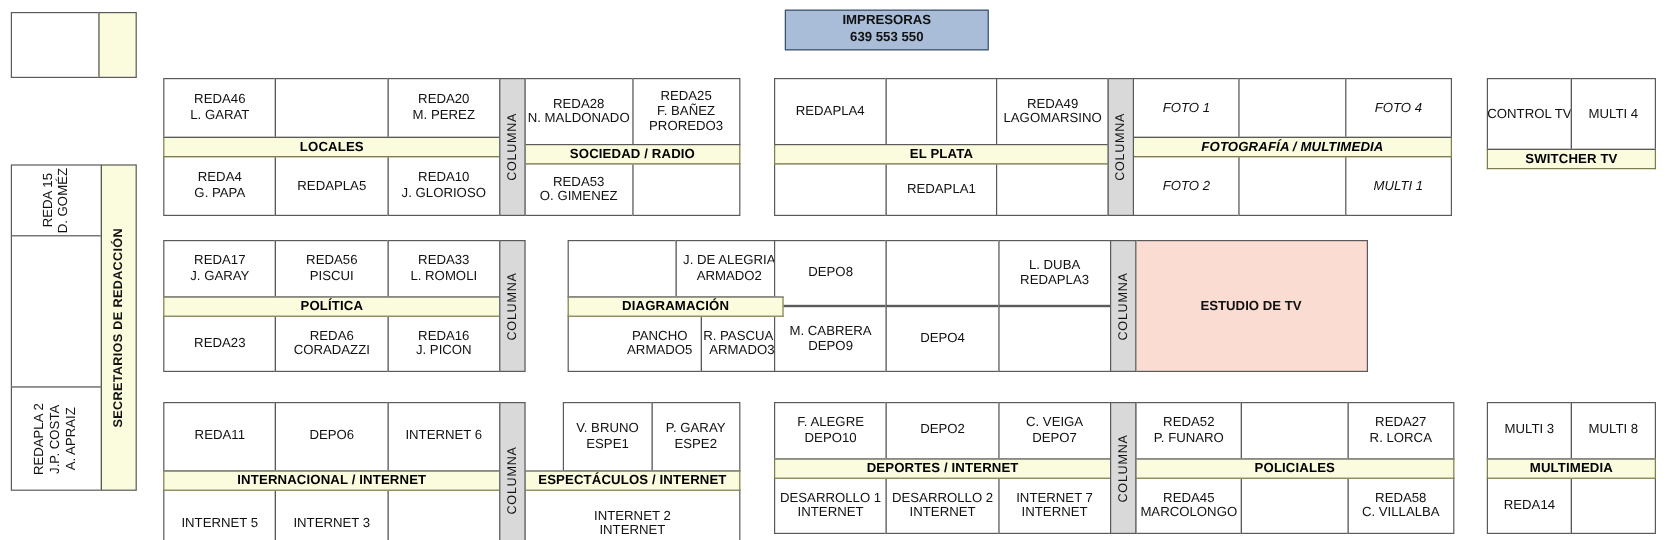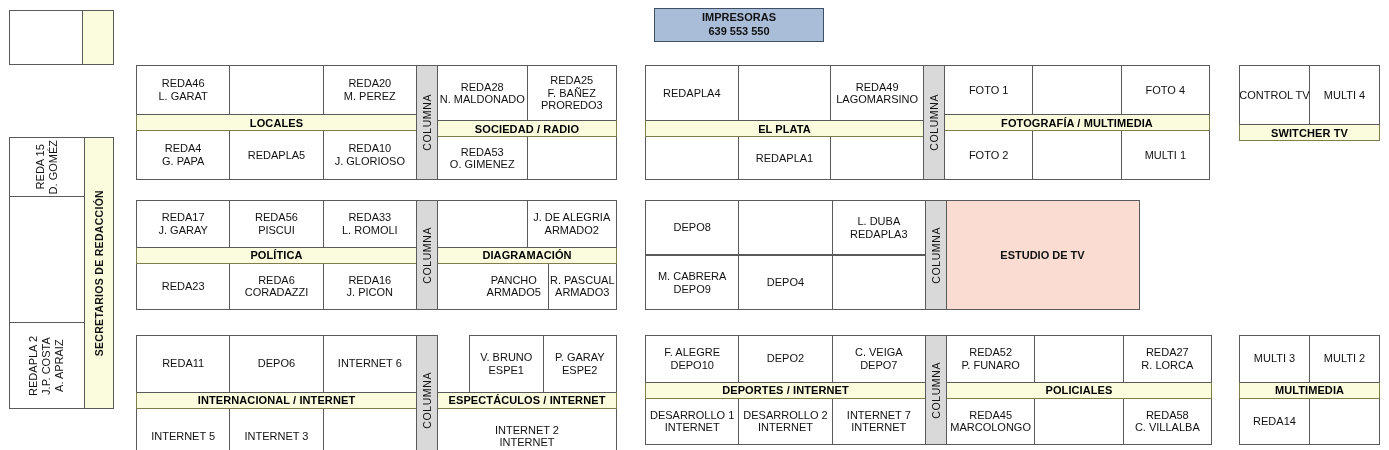--- a/index.html
+++ b/index.html
@@ -225,21 +225,21 @@
           <div class="cell" style="flex: 1 1 0px;"></div>
           <div class="cell" style="flex: 1 1 0px;">
             <span>REDAPLA1</span>
           </div>
           <div class="cell" style="flex: 1 1 0px;"></div>
         </div>
       </div>
       <div class="colsep">
         <span class="vtext">COLUMNA</span>
       </div>
-      <div class="sect" style="flex: 0 0 266px;">
+      <div class="sect" style="flex: 0 0 266px; font-style: italic;">
         <div class="rowcells">
           <div class="cell" style="flex: 1 1 0px;">
             <span>FOTO 1</span>
           </div>
           <div class="cell" style="flex: 1 1 0px;"></div>
           <div class="cell" style="flex: 1 1 0px;">
             <span>FOTO 4</span>
           </div>
         </div>
         <div class="band">FOTOGRAFÍA / MULTIMEDIA</div>
@@ -294,21 +294,21 @@
           </div>
           <div class="cell" style="flex: 1 1 0px;">
             <span>REDA16</span>
             <span>J. PICON</span>
           </div>
         </div>
       </div>
       <div class="colsep">
         <span class="vtext">COLUMNA</span>
       </div>
-      <div class="sect" style="flex: 0 0 180px;">
+      <div class="sect" style="flex: 0 0 180px; margin-left: 36px;">
         <div class="rowcells">
           <div class="cell" style="flex: 1 1 0px;"></div>
           <div class="cell" style="flex: 1 1 0px;">
             <span>J. DE ALEGRIA</span>
             <span>ARMADO2</span>
           </div>
         </div>
         <div class="band">DIAGRAMACIÓN</div>
         <div class="rowcells">
           <div class="cell" style="flex: 1 1 0px; padding-left: 44px;">
@@ -457,21 +457,21 @@
         </div>
       </div>
     </div>
     <div class="block" style="left: 1239px; top: 335px; width: 141px; height: 110px;">
       <div class="sect" style="flex: 0 0 141px;">
         <div class="rowcells">
           <div class="cell" style="flex: 1 1 0px;">
             <span>MULTI 3</span>
           </div>
           <div class="cell" style="flex: 1 1 0px;">
-            <span>MULTI 2</span>
+            <span>MULTI 8</span>
           </div>
         </div>
         <div class="band">MULTIMEDIA</div>
         <div class="rowcells">
           <div class="cell" style="flex: 1 1 0px;">
             <span>REDA14</span>
           </div>
           <div class="cell" style="flex: 1 1 0px;"></div>
         </div>
       </div>

